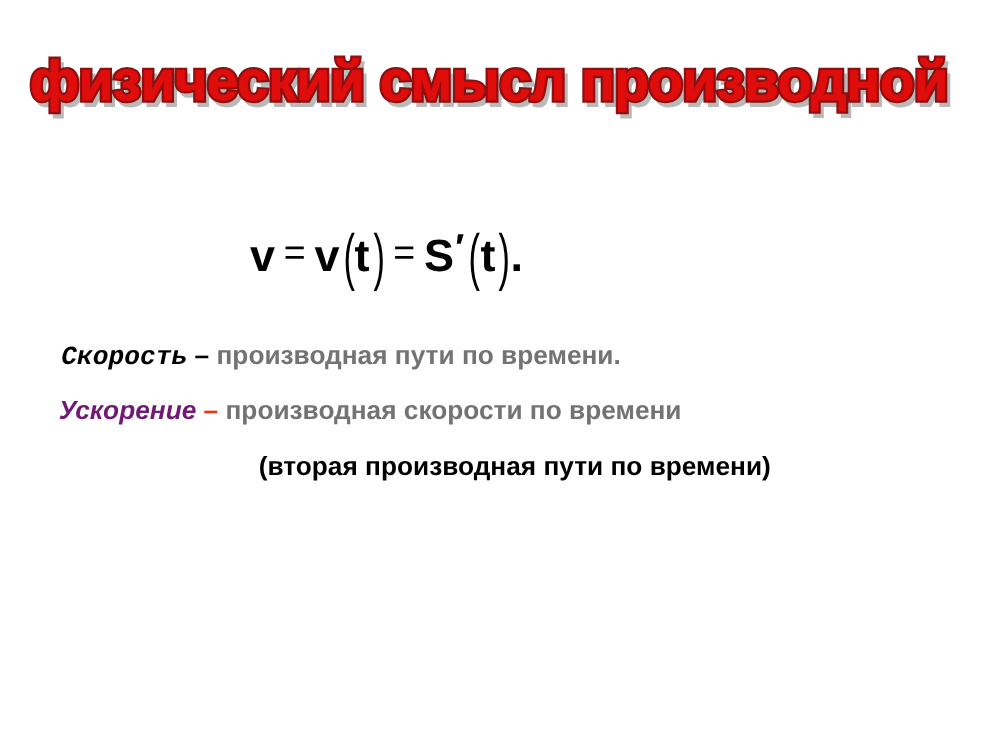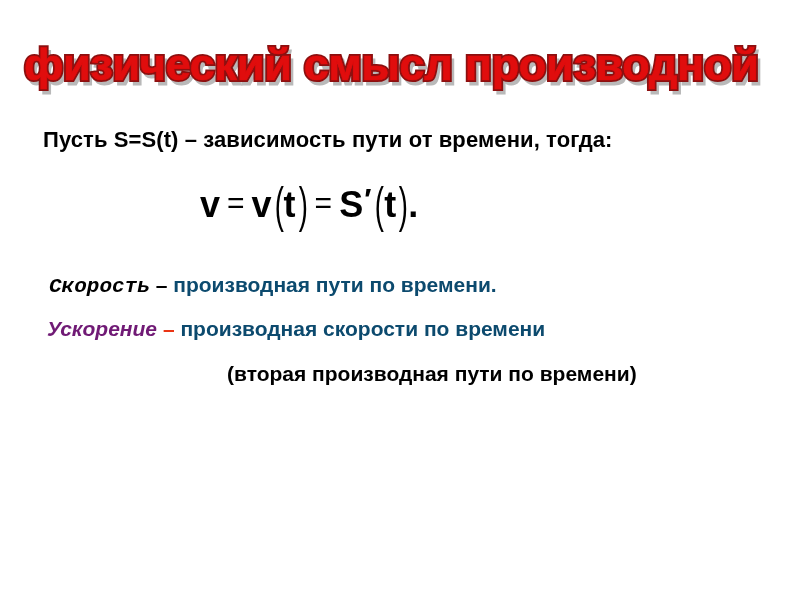--- a/index.html
+++ b/index.html
@@ -123,42 +123,40 @@
   }
   .line-accel {
     left: 47px;
     top: 317px;
     font-size: 21px;
   }
   .line-note {
     left: 207px;
     top: 362px;
     font-size: 21px;
-    margin-left: 20px;
   }
 
   .term-italic { font-style: italic; font-weight: bold; }
   .term-green  { color: #701a75; }
   .term-black  { color: #000000; font-family: Liberation Mono, monospace; }
-  .red         { color: #0c4a6e; }
+  .red         { color: #737373; }
   .dash-black  { color: #000000; }
   .dash-red    { color: #ea3514; }
 </style>
 </head>
 <body>
 
 <div class="slide">
 
   <div class="title-wrap">
     <div class="title title-shadow">физический смысл производной</div>
     <div class="title title-stroke">физический смысл производной</div>
     <div class="title title-fill">физический смысл производной</div>
   </div>
 
-  <div class="line line-premise">Пусть S=S(t) – зависимость пути от времени, тогда:</div>
 
   <div class="formula">
     <span class="tok">v</span>
     <span class="eq">=</span>
     <span class="tok">v</span>
     <span class="paren">(</span>
     <span class="tok">t</span>
     <span class="paren">)</span>
     <span class="eq">=</span>
     <span class="tok">S</span>

